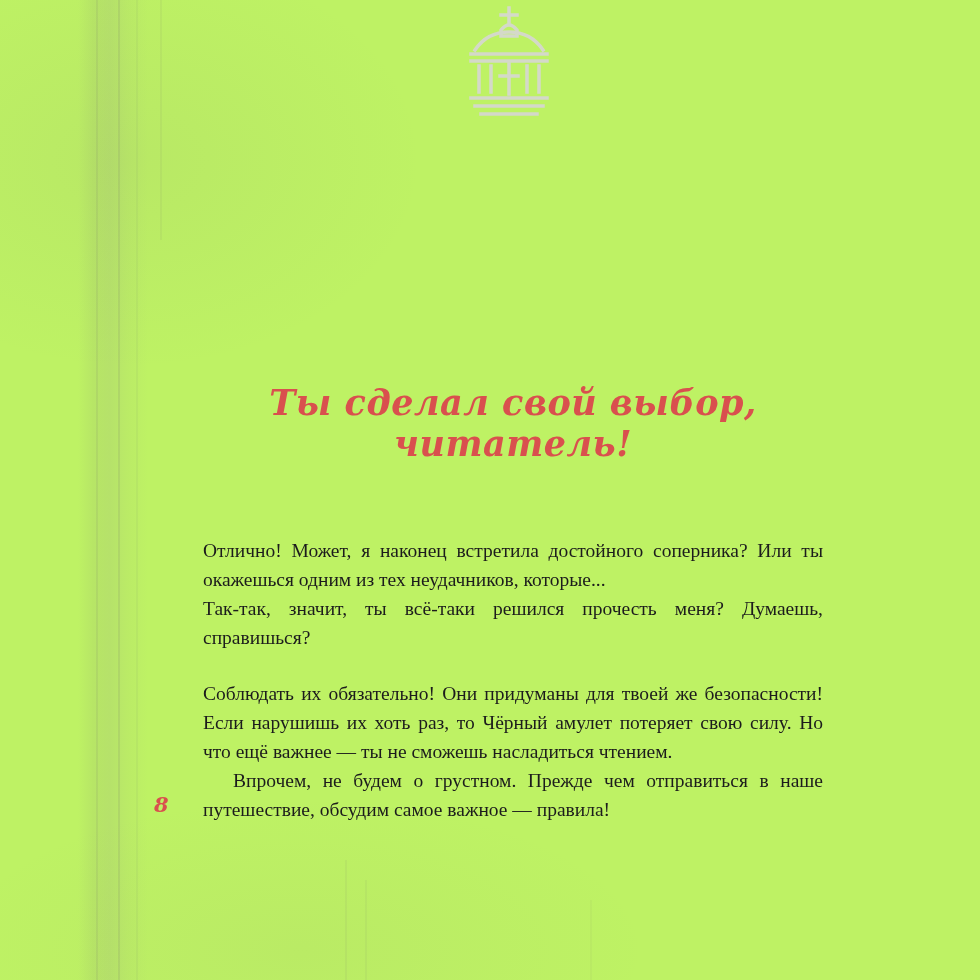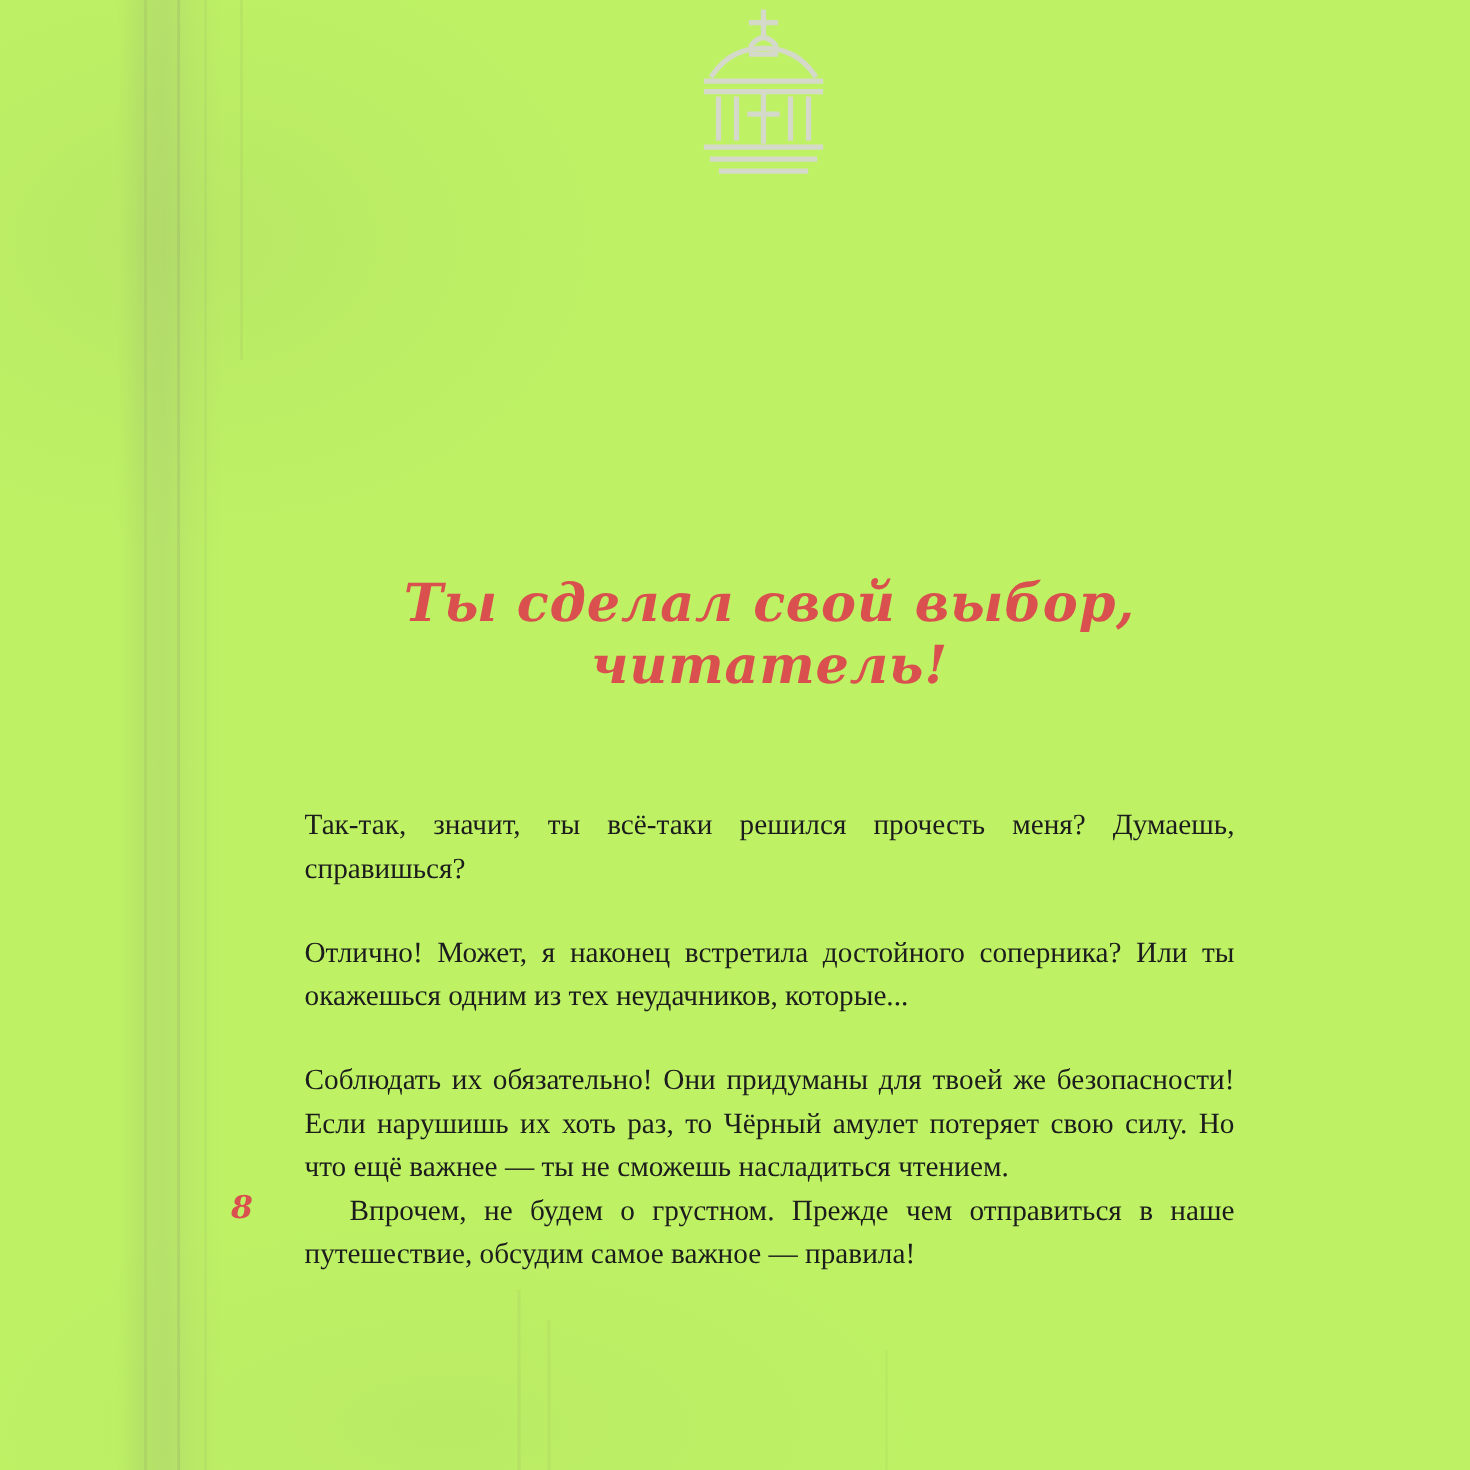--- a/index.html
+++ b/index.html
@@ -130,23 +130,23 @@
 
       <path d="M14 92 h76"></path>
       <path d="M18 100 h68"></path>
       <path d="M24 108 h56"></path>
     </svg>
   </div>
 
   <div class="text-column">
     <h1 class="chapter-title">Ты сделал свой выбор, читатель!</h1>
 
+    <p class="para space-before">Отлично! Может, я наконец встретила достойного соперника? Или ты окажешься одним из тех неудачников, которые...</p>
+
     <p class="para">Так-так, значит, ты всё-таки решился прочесть меня? Думаешь, справишься?</p>
-
-    <p class="para space-before">Отлично! Может, я наконец встретила достойного соперника? Или ты окажешься одним из тех неудачников, которые...</p>
 
     <p class="para space-before">Соблюдать их обязательно! Они придуманы для твоей же безопасности! Если нарушишь их хоть раз, то Чёрный амулет потеряет свою силу. Но что ещё важнее — ты не сможешь насладиться чтением.</p>
 
     <p class="para indent">Впрочем, не будем о грустном. Прежде чем отправиться в наше путешествие, обсудим самое важное — правила!</p>
   </div>
 
   <div class="page-number">8</div>
 
 </div>
 

